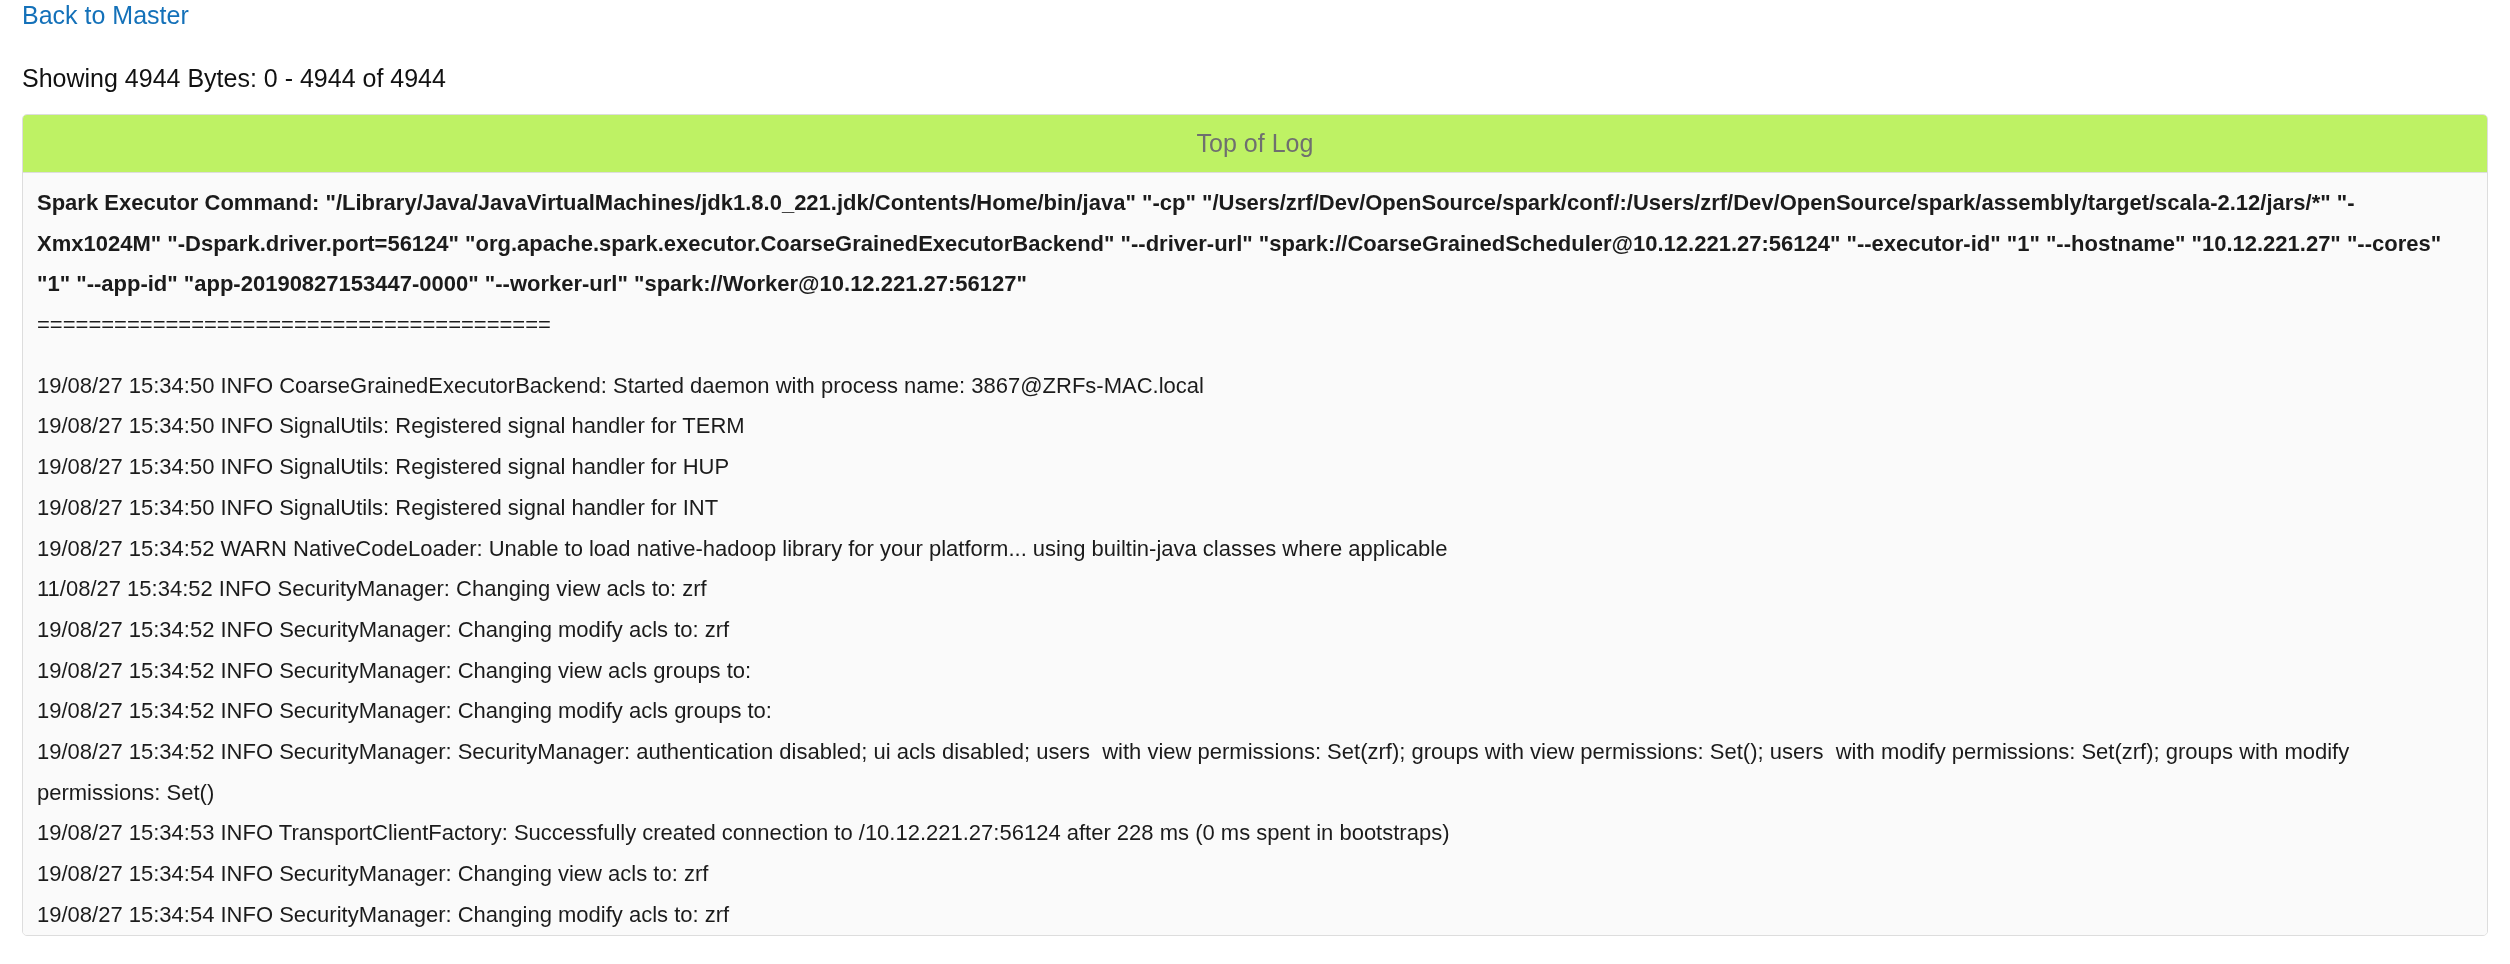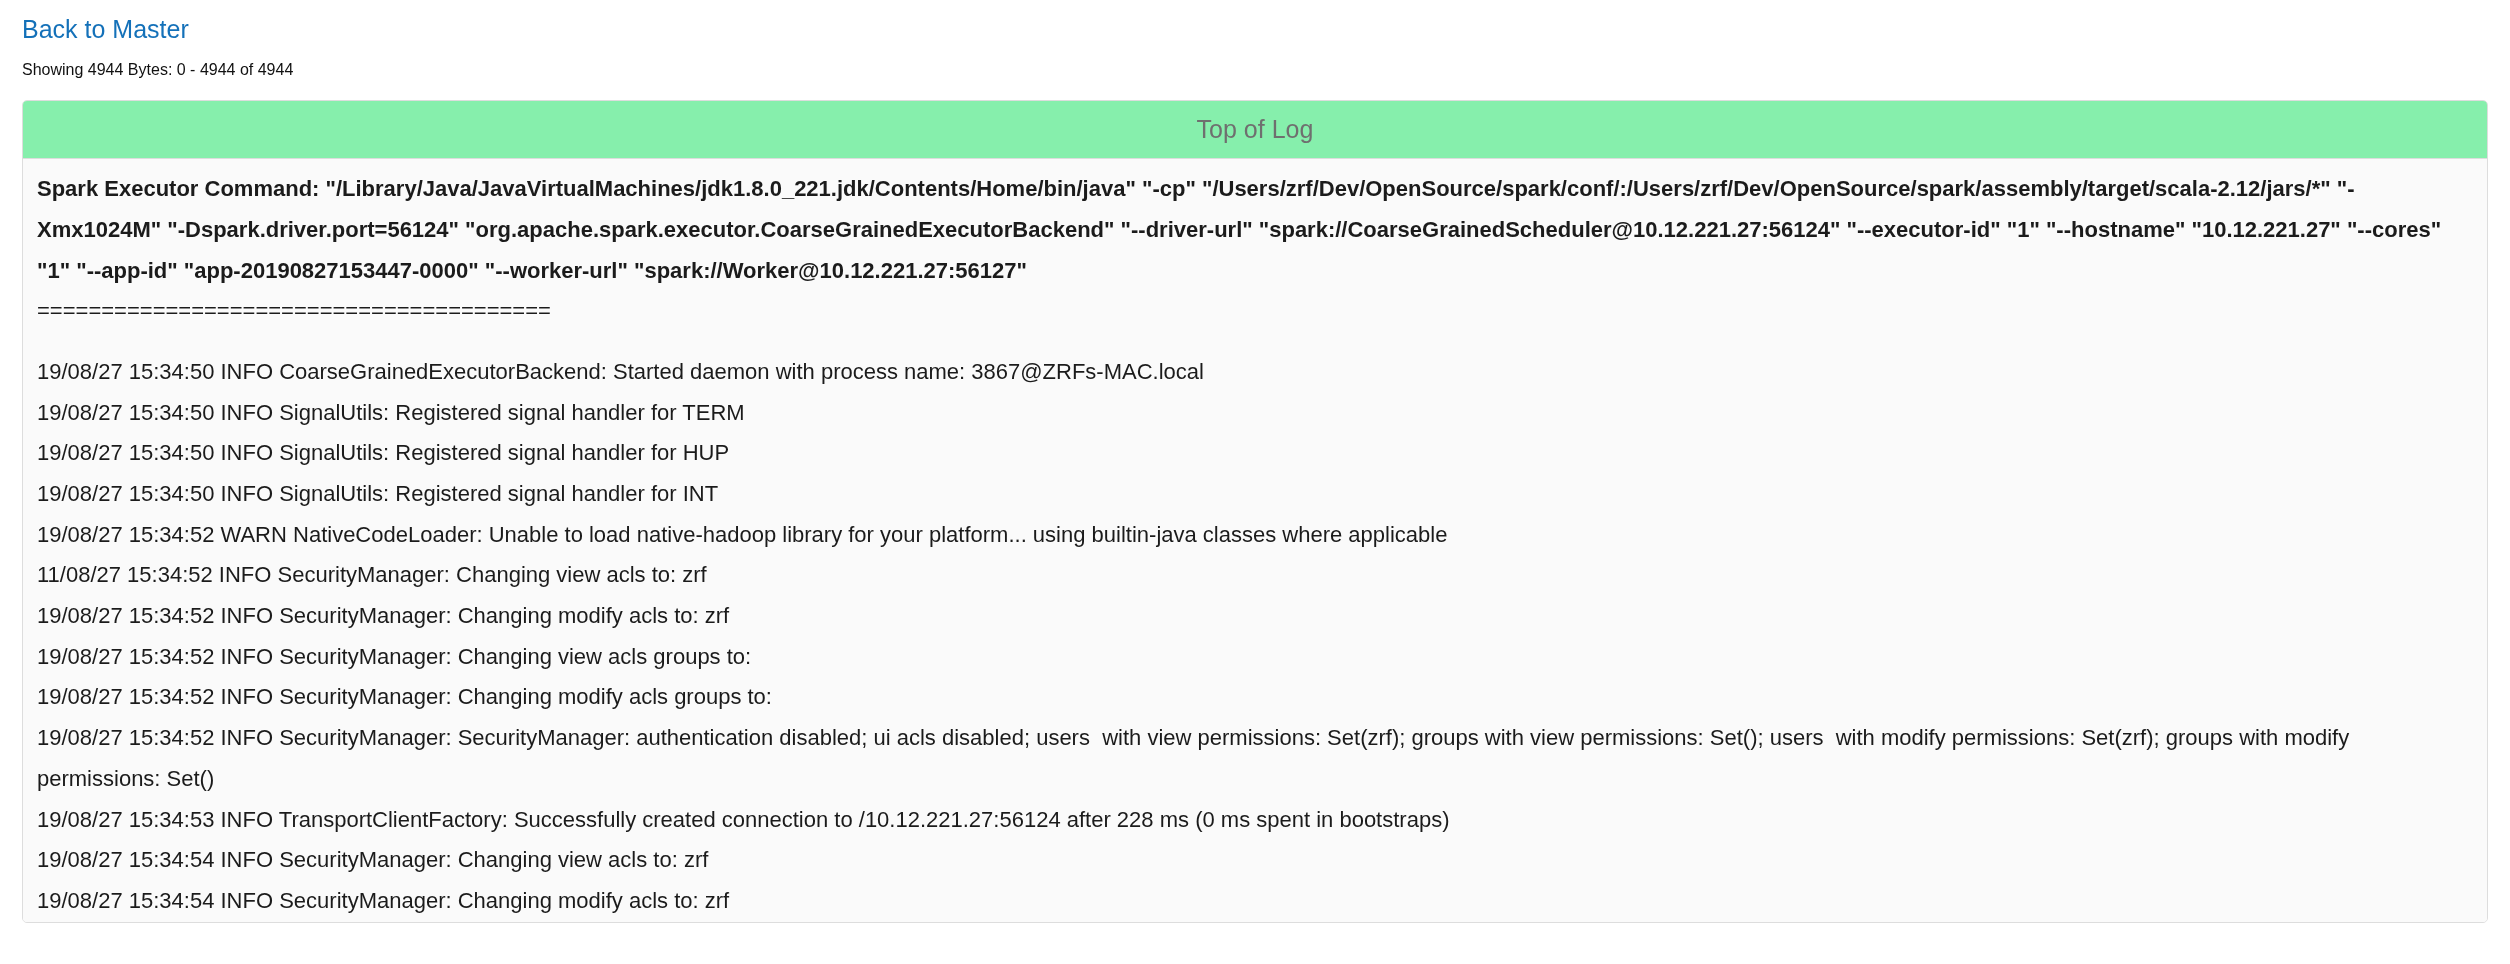--- a/index.html
+++ b/index.html
@@ -16,39 +16,38 @@
   }
   .page {
     padding: 0 22px;
     box-sizing: border-box;
   }
   .back-link {
     display: inline-block;
     color: #1471b9;
     font-size: 25px;
     text-decoration: none;
-    margin-top: 14px;
     line-height: 1.2;
     cursor: pointer;
   }
   .showing-line {
-    font-size: 16px;
+    font-size: 25px;
     color: #111111;
-    margin-top: 16px;
+    margin-top: 33px;
     line-height: 1.2;
   }
   .log-panel {
     margin-top: 21px;
     border: 1px solid #dddddd;
     border-radius: 5px;
     background: #fafafa;
     overflow: hidden;
   }
   .log-panel-header {
-    background: #86efac;
+    background: #bef264;
     border-bottom: 1px solid #dddddd;
     text-align: center;
     font-size: 25px;
     color: #6f6f6f;
     padding: 13px 0 14px 0;
     line-height: 1.2;
   }
   .log-body {
     padding: 10px 14px 0 14px;
     background: #fafafa;

